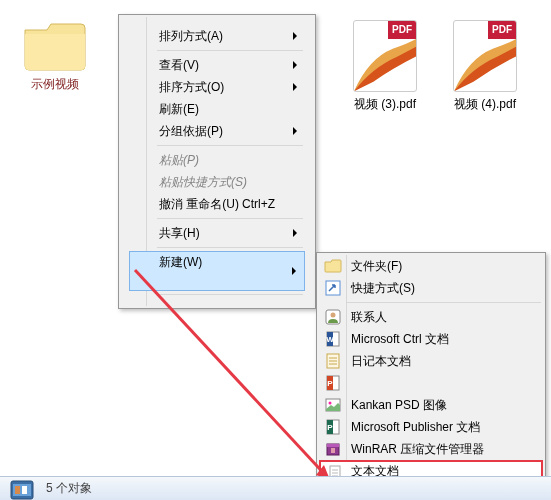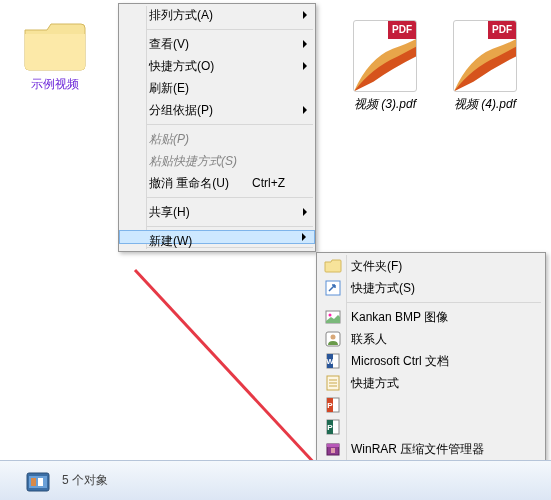--- a/index.html
+++ b/index.html
@@ -2,46 +2,46 @@
 <html><head>
 <meta charset="utf-8">
 <style>
 * { margin: 0; padding: 0; box-sizing: border-box; }
 body { font-family: "Microsoft YaHei", "Segoe UI", Tahoma, sans-serif; font-size: 12px; background: #fff; width: 551px; height: 500px; position: relative; overflow: hidden; }
 
 .explorer-area { position: absolute; top: 0; left: 0; right: 0; bottom: 40px; background: #fff; }
 
 .folder-item { position: absolute; top: 20px; left: 10px; width: 90px; text-align: center; }
 .folder-icon { width: 64px; height: 52px; margin: 0 auto 4px; }
-.folder-label { font-size: 12px; color: #6d28d9; }
+.folder-label { font-size: 12px; color: #7f1d1d; }
 
 .pdf-item { position: absolute; top: 20px; width: 90px; text-align: center; }
 .pdf1 { left: 340px; }
 .pdf2 { left: 440px; }
 .pdf-icon { width: 64px; height: 72px; margin: 0 auto 4px; background: #fff; border: 1px solid #ccc; border-radius: 3px; position: relative; overflow: hidden; }
 .pdf-band { position: absolute; top: 0; left: 0; right: 0; height: 18px; background: #c41e3a; color: #fff; font-size: 10px; font-weight: bold; line-height: 18px; margin-left: 34px; }
 .pdf-swoosh { position: absolute; top: 18px; left: 0; right: 0; bottom: 0; }
-.pdf-label { font-size: 12px; color: #000; font-style: italic; }
-
-.context-menu { position: absolute; top: 3px; left: 118px; width: 198px; background: #f0f0f0; border: 1px solid #979797; box-shadow: 2px 2px 4px rgba(0,0,0,0.25); padding: 0; }
+.pdf-label { font-size: 12px; color: #000; }
+
+.context-menu { position: absolute; top: 14px; left: 118px; width: 198px; background: #f0f0f0; border: 1px solid #979797; box-shadow: 2px 2px 4px rgba(0,0,0,0.25); padding: 10px; }
 .menu-item { height: 22px; line-height: 22px; padding: 0 30px 0 30px; color: #000; position: relative; }
 .menu-item.disabled { color: #848484; font-style: italic; }
-.menu-item.highlighted { background: #cde8ff; border: 1px solid #7eb4ea; height: 14px; line-height: 20px; padding: 0 29px; }
+.menu-item.highlighted { background: #cde8ff; border: 1px solid #7eb4ea; height: 40px; line-height: 20px; padding: 0 29px; }
 .menu-item .shortcut { position: absolute; right: 30px; top: 0; text-align: center; }
 .menu-item .arrow { position: absolute; right: 8px; top: 50%; transform: translateY(-50%); width: 0; height: 0; border-left: 4px solid #000; border-top: 4px solid transparent; border-bottom: 4px solid transparent; }
 .menu-sep { height: 1px; background: #d7d7d7; margin: 3px 2px 3px 28px; }
 .menu-gutter { position: absolute; top: 2px; bottom: 2px; left: 2px; width: 26px; border-right: 1px solid #d7d7d7; background: #f0f0f0; }
 
 .submenu { position: absolute; top: 252px; left: 316px; width: 230px; background: #f0f0f0; border: 1px solid #979797; box-shadow: 2px 2px 4px rgba(0,0,0,0.25); padding: 2px; }
 .submenu .menu-item { padding: 0 8px 0 32px; }
 .sub-icon { position: absolute; left: 5px; top: 2px; width: 18px; height: 18px; }
 .submenu .menu-item.boxed { border: 2px solid #e63946; background: #fff; height: 22px; line-height: 18px; padding: 0 6px 0 30px; }
 .submenu-gutter { position: absolute; top: 2px; bottom: 2px; left: 2px; width: 28px; border-right: 1px solid #d7d7d7; background: #f0f0f0; }
 
-.status-bar { position: absolute; bottom: 0; left: 0; right: 0; height: 40px; background: linear-gradient(#f4f8fc, #dce6f4); border-top: 1px solid #b6c5d9; display: flex; align-items: center; padding: 0 24px; }
+.status-bar { position: absolute; bottom: 0; left: 0; right: 0; height: 24px; background: linear-gradient(#f4f8fc, #dce6f4); border-top: 1px solid #b6c5d9; display: flex; align-items: center; padding: 0 8px; }
 .status-icon { width: 28px; height: 28px; margin-right: 10px; }
 .status-text { color: #444; }
 
 .red-arrow { position: absolute; pointer-events: none; }
 </style>
 </head>
 <body>
 
 <div class="explorer-area">
 
@@ -75,21 +75,21 @@
         </svg>
     </div>
     <div class="pdf-label">视频 (4).pdf</div>
   </div>
 
   <div class="context-menu">
     <div class="menu-gutter"></div>
     <div class="menu-item"><span>排列方式(A)</span><span class="arrow"></span></div>
     <div class="menu-sep"></div>
     <div class="menu-item"><span>查看(V)</span><span class="arrow"></span></div>
-    <div class="menu-item"><span>快捷方式(O)</span><span class="arrow"></span></div>
+    <div class="menu-item"><span>排序方式(O)</span><span class="arrow"></span></div>
     <div class="menu-item"><span>刷新(E)</span></div>
     <div class="menu-item"><span>分组依据(P)</span><span class="arrow"></span></div>
     <div class="menu-sep"></div>
     <div class="menu-item disabled"><span>粘贴(P)</span></div>
     <div class="menu-item disabled"><span>粘贴快捷方式(S)</span></div>
     <div class="menu-item"><span>撤消 重命名(U)</span><span class="shortcut">Ctrl+Z</span></div>
     <div class="menu-sep"></div>
     <div class="menu-item"><span>共享(H)</span><span class="arrow"></span></div>
     <div class="menu-sep"></div>
     <div class="menu-item highlighted"><span>新建(W)</span><span class="arrow"></span></div>
@@ -105,28 +105,20 @@
       <span>文件夹(F)</span>
     </div>
     <div class="menu-item">
       <svg class="sub-icon" viewBox="0 0 18 18">
           <rect x="2" y="2" width="14" height="14" fill="#fff" stroke="#5a8fd6"></rect>
           <path d="M5 12 L11 6 M11 6 L8 6 M11 6 L11 9" stroke="#3a6fb6" stroke-width="1.5" fill="none"></path>
         </svg>
       <span>快捷方式(S)</span>
     </div>
     <div class="menu-sep"></div>
-    <div class="menu-item">
-      <svg class="sub-icon" viewBox="0 0 18 18">
-          <rect x="2" y="3" width="14" height="12" fill="#fff" stroke="#888"></rect>
-          <circle cx="6" cy="7" r="1.5" fill="#f2a"></circle>
-          <path d="M2 13 L7 9 L10 11 L14 7 L16 9 L16 15 L2 15 Z" fill="#7ab87a"></path>
-        </svg>
-      <span>Kankan BMP 图像</span>
-    </div>
     <div class="menu-item">
       <svg class="sub-icon" viewBox="0 0 18 18">
           <rect x="2" y="2" width="14" height="14" rx="2" fill="#fff" stroke="#888"></rect>
           <circle cx="9" cy="7" r="2.5" fill="#d8a878"></circle>
           <path d="M4 15 Q4 11 9 11 Q14 11 14 15 Z" fill="#6a9a4a"></path>
         </svg>
       <span>联系人</span>
     </div>
     <div class="menu-item">
       <svg class="sub-icon" viewBox="0 0 18 18">
@@ -136,35 +128,44 @@
         </svg>
       <span>Microsoft Ctrl 文档</span>
     </div>
     <div class="menu-item">
       <svg class="sub-icon" viewBox="0 0 18 18">
           <rect x="3" y="2" width="12" height="14" fill="#fdf6e3" stroke="#c9a94e"></rect>
           <line x1="5" y1="6" x2="13" y2="6" stroke="#c9a94e"></line>
           <line x1="5" y1="9" x2="13" y2="9" stroke="#c9a94e"></line>
           <line x1="5" y1="12" x2="13" y2="12" stroke="#c9a94e"></line>
         </svg>
-      <span>快捷方式</span>
+      <span>日记本文档</span>
     </div>
     <div class="menu-item">
       <svg class="sub-icon" viewBox="0 0 18 18">
           <rect x="3" y="2" width="12" height="14" fill="#fff" stroke="#888"></rect>
           <rect x="3" y="2" width="6" height="14" fill="#d24726"></rect>
           <text x="6" y="12" font-size="8" fill="#fff" text-anchor="middle" font-weight="bold">P</text>
         </svg>
     </div>
     <div class="menu-item">
       <svg class="sub-icon" viewBox="0 0 18 18">
+          <rect x="2" y="3" width="14" height="12" fill="#fff" stroke="#888"></rect>
+          <circle cx="6" cy="7" r="1.5" fill="#f2a"></circle>
+          <path d="M2 13 L7 9 L10 11 L14 7 L16 9 L16 15 L2 15 Z" fill="#7ab87a"></path>
+        </svg>
+      <span>Kankan PSD 图像</span>
+    </div>
+    <div class="menu-item">
+      <svg class="sub-icon" viewBox="0 0 18 18">
           <rect x="3" y="2" width="12" height="14" fill="#fff" stroke="#888"></rect>
           <rect x="3" y="2" width="6" height="14" fill="#1f6b52"></rect>
           <text x="6" y="12" font-size="8" fill="#fff" text-anchor="middle" font-weight="bold">P</text>
         </svg>
+      <span>Microsoft Publisher 文档</span>
     </div>
     <div class="menu-item">
       <svg class="sub-icon" viewBox="0 0 18 18">
           <rect x="3" y="4" width="12" height="11" fill="#8e3a8e" stroke="#5a1e5a"></rect>
           <rect x="3" y="4" width="12" height="3" fill="#b858b8"></rect>
           <rect x="7" y="8" width="4" height="5" fill="#d9a"></rect>
         </svg>
       <span>WinRAR 压缩文件管理器</span>
     </div>
     <div class="menu-item boxed">

